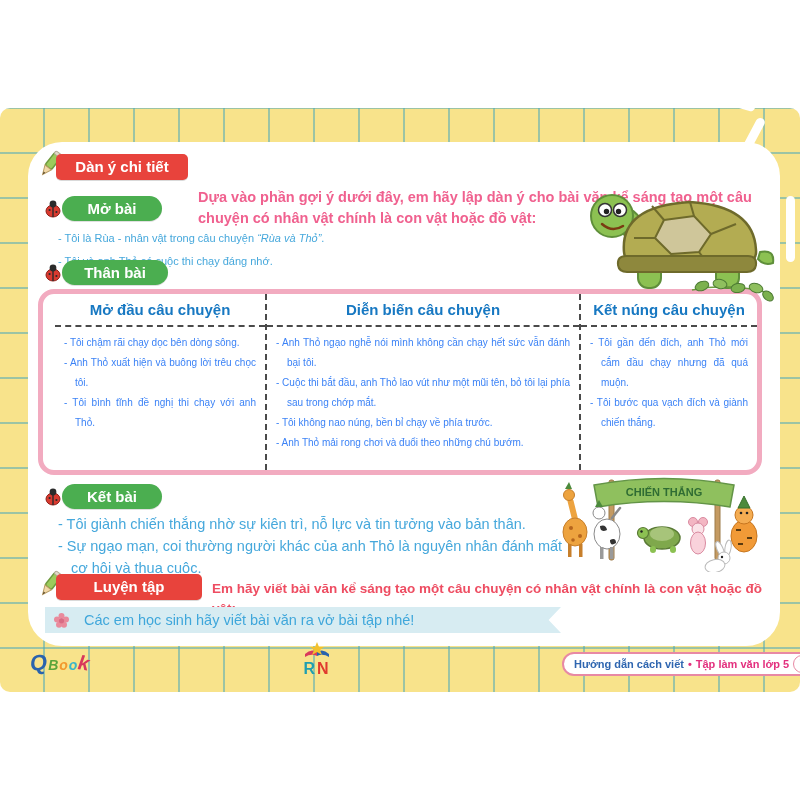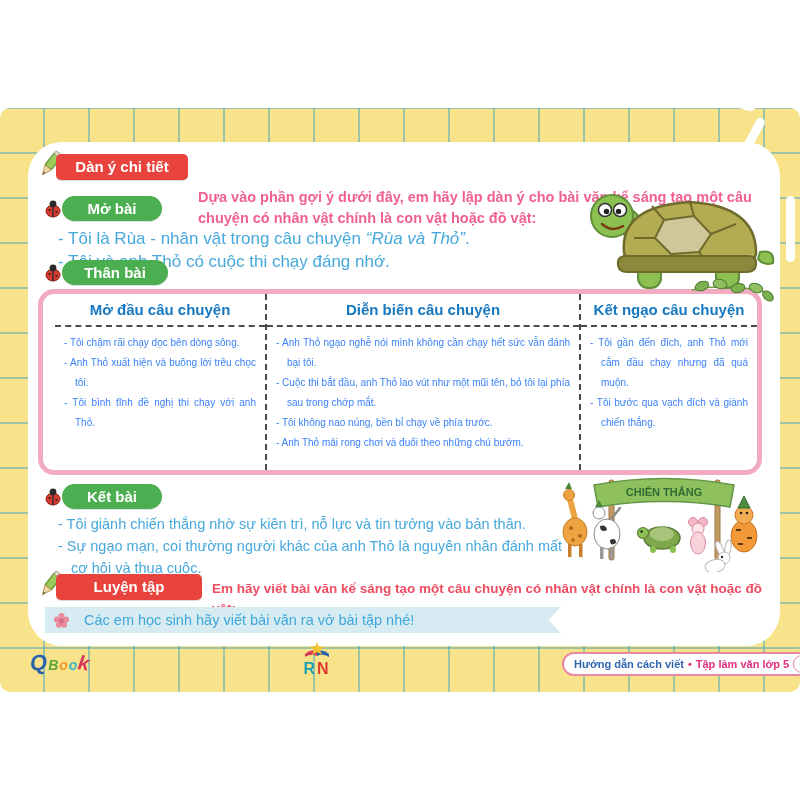--- a/index.html
+++ b/index.html
@@ -23,21 +23,21 @@
   .badge-green{background:#4BAE50;border-radius:13px;box-shadow:0 1px 0 rgba(0,0,0,.12);}
   .b-outline{left:56px;top:154px;width:132px;height:26px;line-height:26px;font-size:15px;}
   .b-mobai{left:62px;top:196px;width:100px;height:25px;line-height:25px;font-size:15px;}
   .b-thanbai{left:62px;top:260px;width:106px;height:25px;line-height:25px;font-size:15px;}
   .b-ketbai{left:62px;top:484px;width:100px;height:25px;line-height:25px;font-size:15px;}
   .b-luyentap{left:56px;top:574px;width:146px;height:26px;line-height:26px;font-size:15px;}
 
   .icon-abs{position:absolute;}
   .instruction{position:absolute;left:198px;top:153px;width:575px;font-size:14.5px;line-height:21px;
     color:#F0618F;font-weight:bold;margin-top:34px;}
-  .blue-bullets{position:absolute;color:#46A8DC;font-size:17px;line-height:23px;}
+  .blue-bullets{position:absolute;color:#46A8DC;font-size:11px;line-height:23px;}
   .mb-bullets{left:58px;top:227px;width:530px;}
   .kb-bullets{left:58px;top:513px;width:515px;font-size:14.5px;line-height:22px;}
   .bullet{padding-left:13px;text-indent:-13px;}
   .it{font-style:italic;}
 
   
   .story-table{position:absolute;left:38px;top:289px;width:724px;height:186px;background:#fff;
     border:5px solid #F2ABC0;border-radius:16px;display:flex;box-sizing:border-box;overflow:hidden;}
   .t-col{box-sizing:border-box;}
   .t-col1{width:222px;padding-left:12px;}
@@ -165,21 +165,21 @@
     <div class="t-col t-col2">
       <div class="t-head">Diễn biến câu chuyện</div>
       <div class="t-body">
         <div class="bullet">- Anh Thỏ ngạo nghễ nói mình không cần chạy hết sức vẫn đánh bại tôi.</div>
         <div class="bullet">- Cuộc thi bắt đầu, anh Thỏ lao vút như một mũi tên, bỏ tôi lại phía sau trong chớp mắt.</div>
         <div class="bullet">- Tôi không nao núng, bền bỉ chạy về phía trước.</div>
         <div class="bullet">- Anh Thỏ mải rong chơi và đuổi theo những chú bướm.</div>
       </div>
     </div>
     <div class="t-col t-col3">
-      <div class="t-head">Kết ngạo câu chuyện</div>
+      <div class="t-head">Kết núng câu chuyện</div>
       <div class="t-body">
         <div class="bullet">- Tôi gần đến đích, anh Thỏ mới cắm đầu chạy nhưng đã quá muộn.</div>
         <div class="bullet">- Tôi bước qua vạch đích và giành chiến thắng.</div>
       </div>
     </div>
   </div>
 
   <svg class="leaves" width="84" height="30" viewBox="0 0 84 30">
     <path d="M2,16 q40,-8 80,4" stroke="#6E9A3E" stroke-width="1.5" fill="none"></path>
     <ellipse cx="12" cy="12" rx="7" ry="4.5" fill="#7CB14E" stroke="#4C7A33" stroke-width="1" transform="rotate(-20 12 12)"></ellipse>

